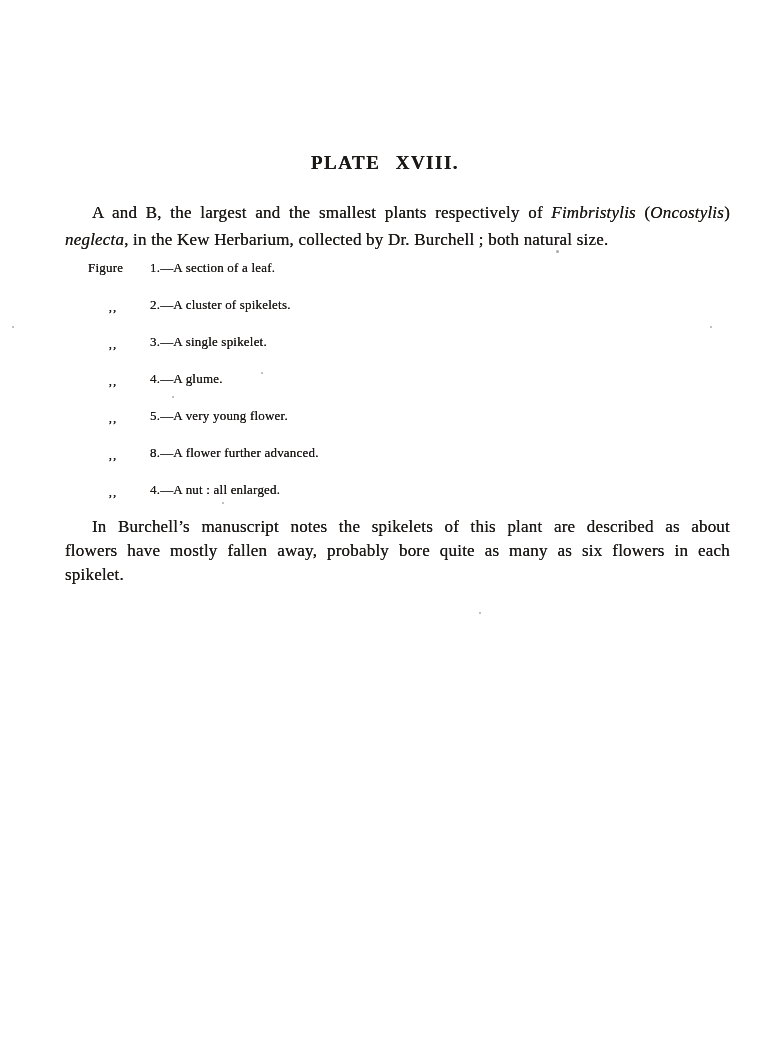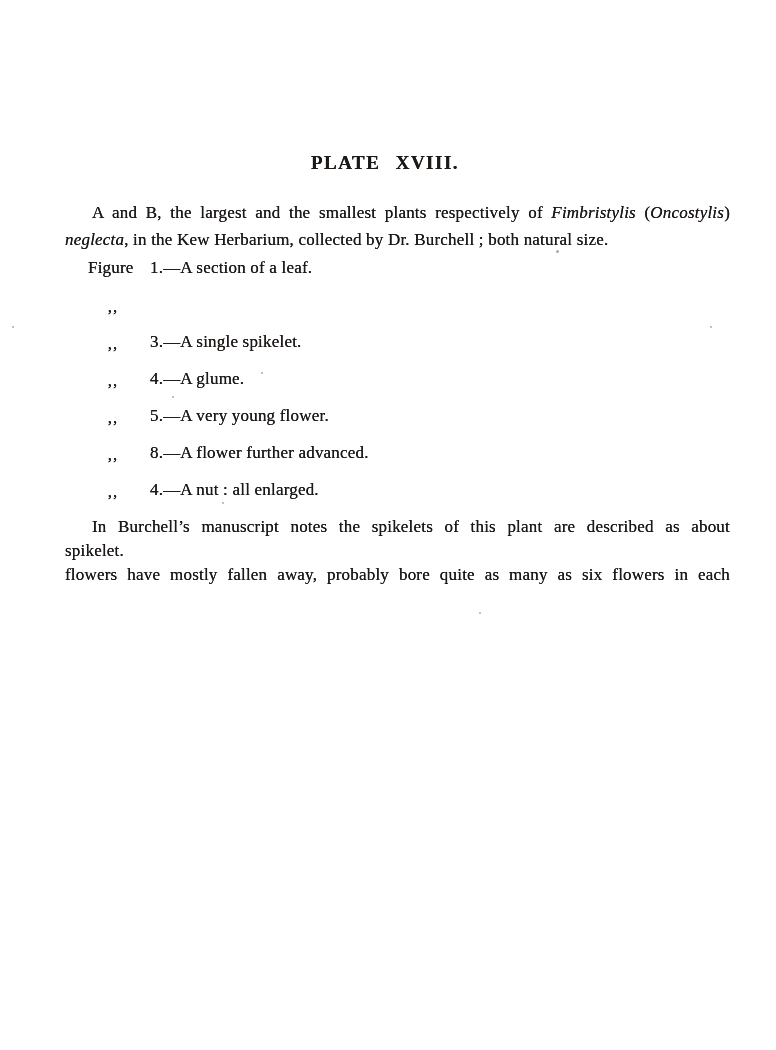--- a/index.html
+++ b/index.html
@@ -31,21 +31,21 @@
     font-size:17px;
     letter-spacing:0.2px;
   }
   .para .line{display:block;}
   .para .just{text-align:justify;text-align-last:justify;}
   .para .indent{text-indent:27px;}
   .intro{top:191px;line-height:27px;}
   .closing{top:507px;line-height:24px;}
   .figure-list{
     position:absolute;top:256px;left:88px;width:560px;
-    font-size:17px;
+    font-size:13px;
     letter-spacing:0.2px;
   }
   .fig-row{
     display:flex;
     line-height:23px;
     margin-bottom:14px;
     white-space:pre;
   }
   .fig-label{
     display:inline-block;
@@ -75,43 +75,43 @@
   <p class="para intro">
     <span class="line just indent"><span>A and B, the largest and the smallest plants respectively of </span><i>Fimbristylis</i><span> (</span><i>Oncostylis</i><span>)</span></span>
     <span class="line"><i>neglecta</i><span>, in the Kew Herbarium, collected by Dr. Burchell ; both natural size.</span></span>
   </p>
 
   <div class="figure-list">
     <div class="fig-row">
       <span class="fig-label">Figure</span><span class="fig-text">1.—A section of a leaf.</span>
     </div>
     <div class="fig-row ditto">
-      <span class="fig-label">,,</span>
+      <span class="fig-label">,,</span><span class="fig-text">2.—A cluster of spikelets.</span>
     </div>
     <div class="fig-row ditto">
       <span class="fig-label">,,</span><span class="fig-text">3.—A single spikelet.</span>
     </div>
     <div class="fig-row ditto">
       <span class="fig-label">,,</span><span class="fig-text">4.—A glume.</span>
     </div>
     <div class="fig-row ditto">
       <span class="fig-label">,,</span><span class="fig-text">5.—A very young flower.</span>
     </div>
     <div class="fig-row ditto">
       <span class="fig-label">,,</span><span class="fig-text">8.—A flower further advanced.</span>
     </div>
     <div class="fig-row ditto">
       <span class="fig-label">,,</span><span class="fig-text">4.—A nut : all enlarged.</span>
     </div>
   </div>
 
   <p class="para closing">
     <span class="line just indent">In Burchell’s manuscript notes the spikelets of this plant are described as about</span>
+    <span class="line just">flowers have mostly fallen away, probably bore quite as many as six flowers in each</span>
     <span class="line">spikelet.</span>
-    <span class="line just">flowers have mostly fallen away, probably bore quite as many as six flowers in each</span>
   </p>
 
   <div class="speck" style="left:556px;top:250px;width:3px;height:3px;"></div>
   <div class="speck" style="left:710px;top:326px;width:2px;height:2px;"></div>
   <div class="speck" style="left:12px;top:326px;width:2px;height:2px;"></div>
   <div class="speck" style="left:172px;top:396px;width:2px;height:2px;"></div>
   <div class="speck" style="left:261px;top:372px;width:2px;height:2px;"></div>
   <div class="speck" style="left:222px;top:502px;width:2px;height:2px;"></div>
   <div class="speck" style="left:479px;top:612px;width:2px;height:2px;"></div>
 

